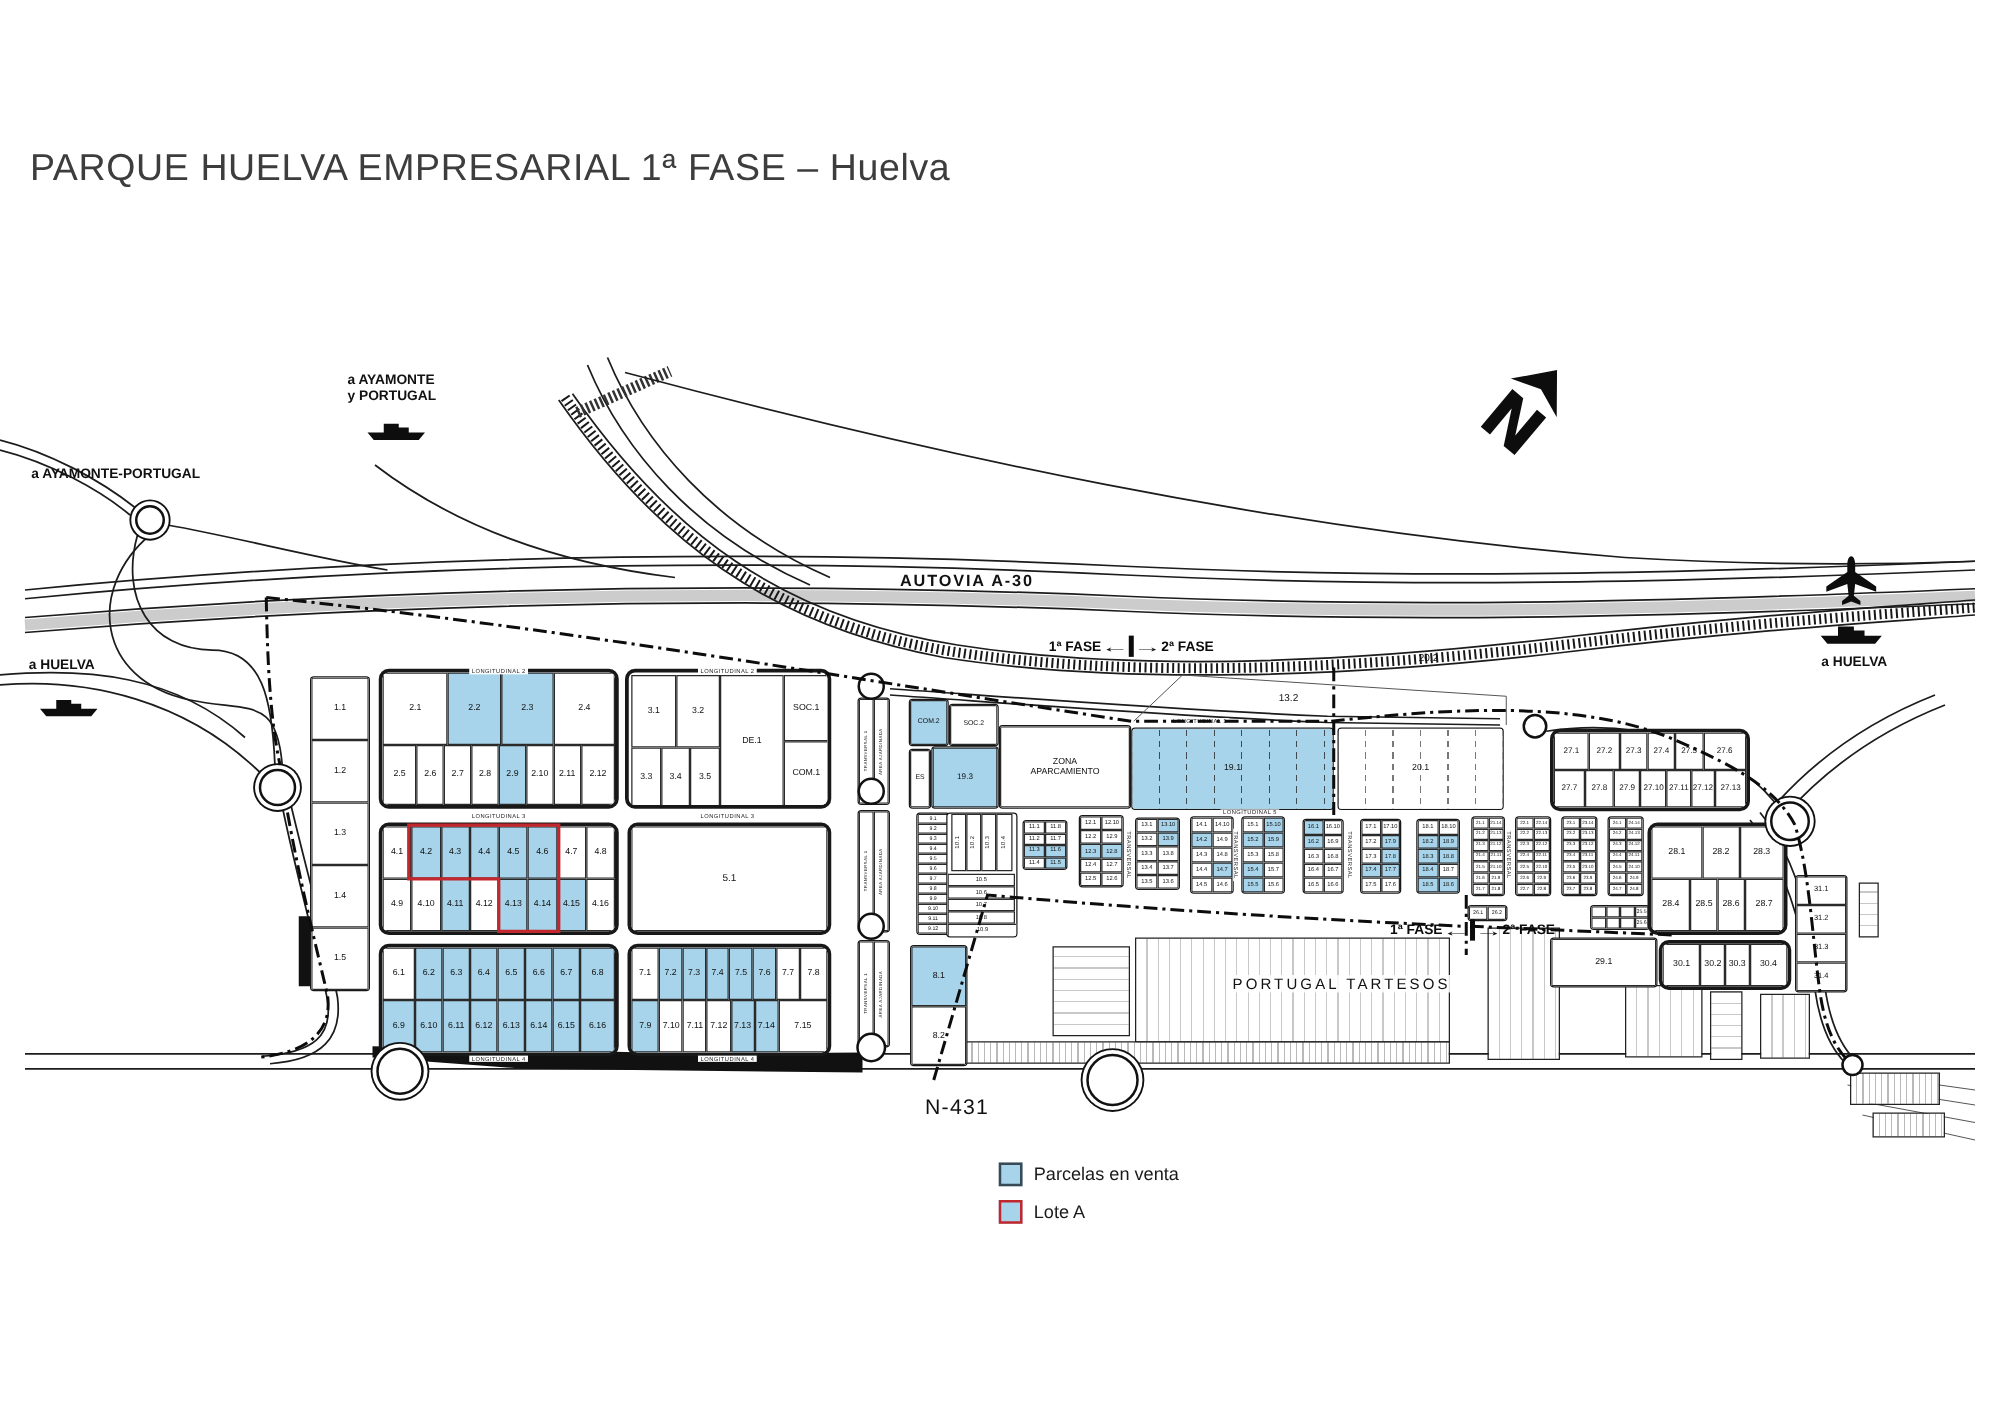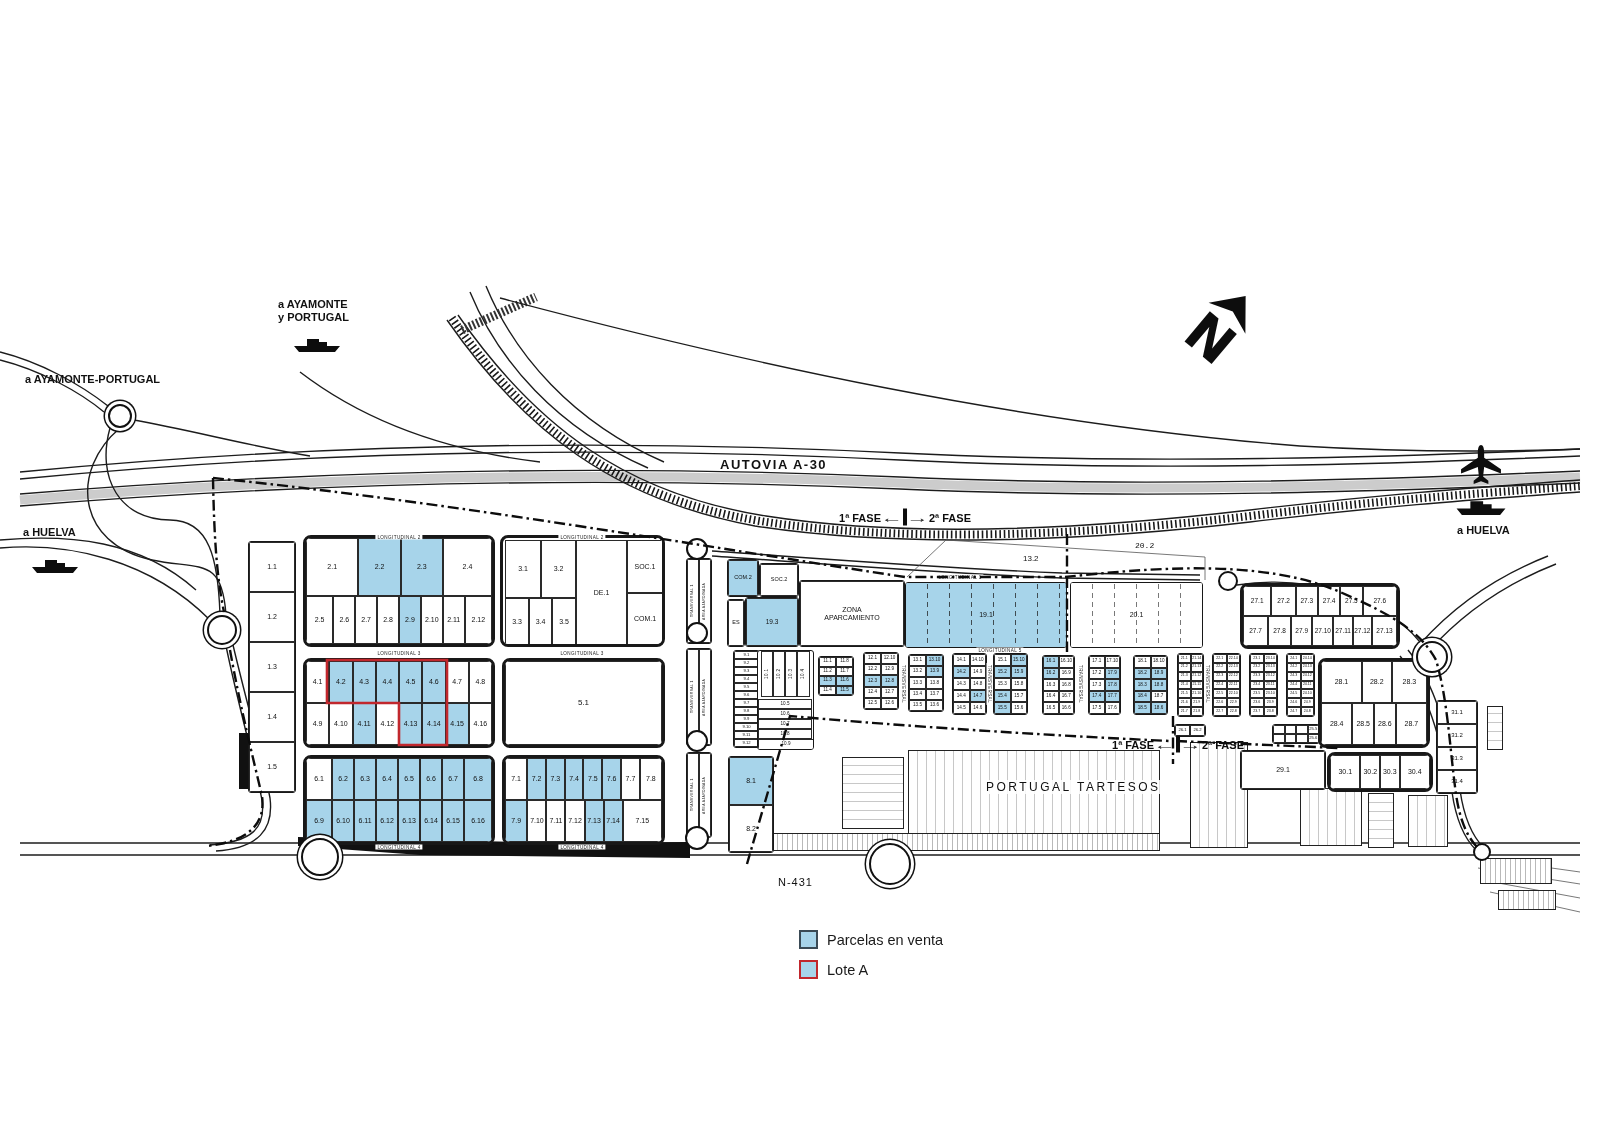--- a/index.html
+++ b/index.html
@@ -50,20 +50,21 @@
   .lg-row{display:flex; align-items:center; margin-bottom:11px;}
   .lg-sw{width:19px; height:19px; box-sizing:border-box; background:var(--blue); margin-right:9px;}
   .lg-sw.venta{border:2px solid #3a4a55;}
   .lg-sw.lote{border:2.5px solid var(--red);}
   .lg-tx{font-size:14.5px; color:#1a1a1a;}
 </style>
 </head>
 <body>
 
 <div id="page">
+  <div id="title">PARQUE HUELVA EMPRESARIAL 1ª FASE – Huelva</div>
 
   <div id="map">
 
     <svg class="lay" width="1600" height="1132">
       <path class="rd" d="M20,472 C300,445 600,438 900,453 C1150,465 1390,457 1580,449"></path>
       <path class="rd" d="M20,479 C300,452 600,445 900,460 C1150,472 1390,464 1580,456"></path>
       <path class="rdg" d="M20,500 C300,477 600,470 900,483 C1150,494 1390,485 1580,477"></path>
       <path class="rd" d="M20,494 C300,471 600,464 900,477 C1150,488 1390,479 1580,471"></path>
       <path class="rd" d="M20,506 C300,483 600,476 900,489 C1150,500 1390,491 1580,483"></path>
       <path class="rail" d="M452,318 C530,430 620,498 760,521 C900,543 1080,536 1250,516 C1400,498 1500,492 1580,486"></path>
@@ -744,24 +745,24 @@
         </svg>
     </div>
 
     <div id="labels-root">
         <div class="mlbl" style="left: 278px; top: 298px; font-size: 11px; font-weight: bold;">a AYAMONTE
 y PORTUGAL</div>
         <div class="mlbl" style="left: 25px; top: 373px; font-size: 11px; font-weight: bold;">a AYAMONTE-PORTUGAL</div>
         <div class="mlbl" style="left: 23px; top: 526px; font-size: 11px; font-weight: bold;">a HUELVA</div>
         <div class="mlbl" style="left: 1457px; top: 524px; font-size: 11px; font-weight: bold;">a HUELVA</div>
         <div class="mlbl" style="left: 720px; top: 457px; font-size: 13px; font-weight: bold; letter-spacing: 1.5px;">AUTOVIA  A-30</div>
-        <div class="mlbl" style="left: 778px; top: 876px; font-size: 11px; letter-spacing: 1px; text-align: right;">N-431</div>
+        <div class="mlbl" style="left: 740px; top: 876px; font-size: 17px; letter-spacing: 1px; text-align: right;">N-431</div>
         <div class="mlbl bg" style="left: 983px; top: 780px; font-size: 12px; letter-spacing: 2.5px;">PORTUGAL TARTESOS</div>
         <div class="mlbl" style="left: 1023px; top: 554px; font-size: 8px;">13.2</div>
-        <div class="mlbl" style="left: 1135px; top: 541px; font-size: 8px; font-family: Liberation Mono, monospace;">20.2</div>
+        <div class="mlbl" style="left: 1135px; top: 522px; font-size: 8px;">20.2</div>
         <div class="stl" style="left: 399px; top: 537px;">LONGITUDINAL 2</div>
         <div class="stl" style="left: 582px; top: 537px;">LONGITUDINAL 2</div>
         <div class="stl" style="left: 399px; top: 653px;">LONGITUDINAL 3</div>
         <div class="stl" style="left: 582px; top: 653px;">LONGITUDINAL 3</div>
         <div class="stl" style="left: 399px; top: 847px;">LONGITUDINAL 4</div>
         <div class="stl" style="left: 582px; top: 847px;">LONGITUDINAL 4</div>
         <div class="stl" style="left: 960px; top: 577px;">LONGITUDINAL 1</div>
         <div class="stl" style="left: 1000px; top: 650px;">LONGITUDINAL 5</div>
         <div class="stl rot" style="left: 903px; top: 684px;">TRANSVERSAL</div>
         <div class="stl rot" style="left: 989px; top: 684px;">TRANSVERSAL</div>

